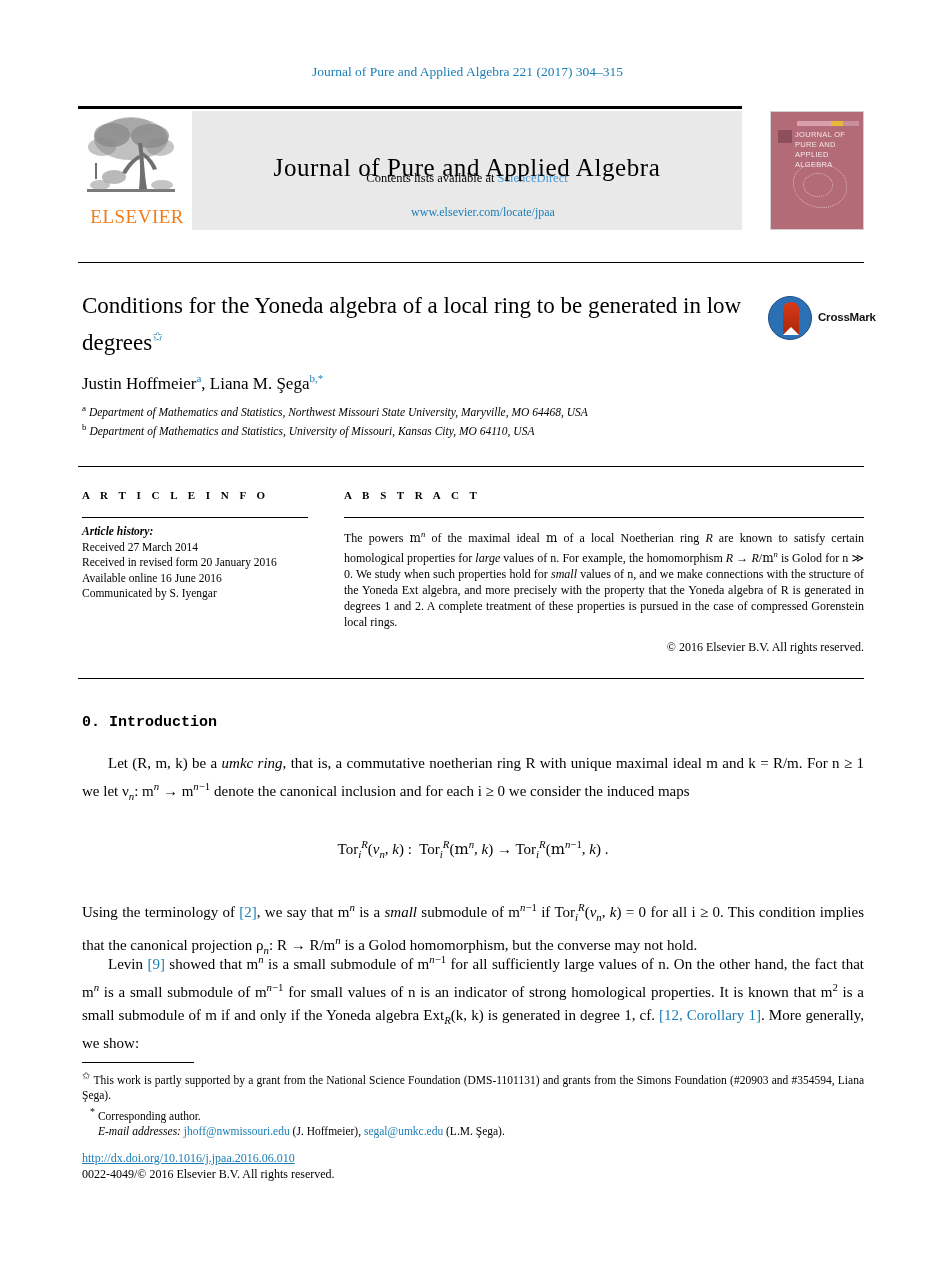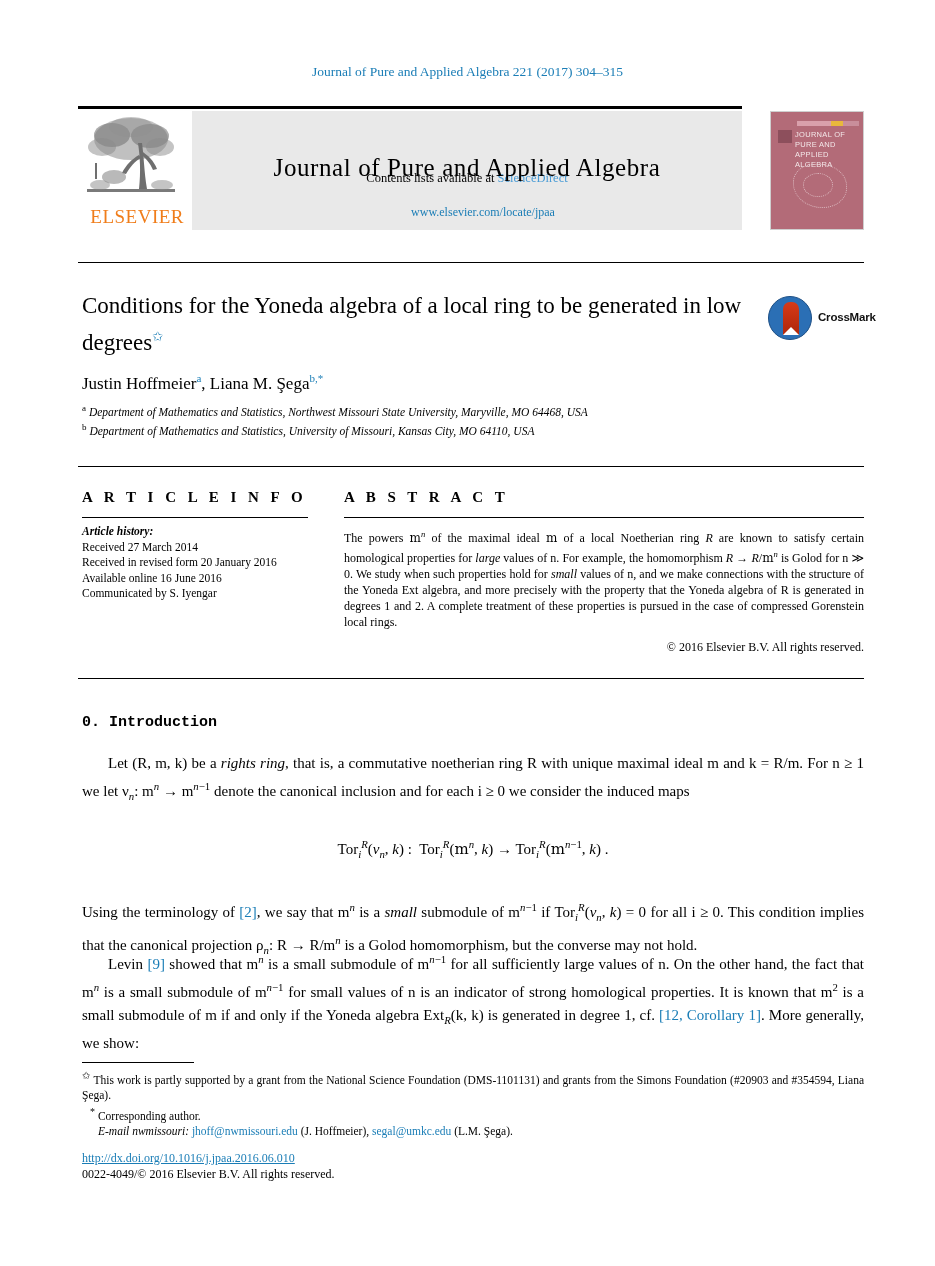--- a/index.html
+++ b/index.html
@@ -282,21 +282,21 @@
   .info-rule-top {
     position: absolute;
     left: 78px;
     top: 466px;
     width: 786px;
     height: 1px;
     background: #000;
   }
   .section-head {
     position: absolute;
-    font-size: 15px;
+    font-size: 11px;
     font-weight: bold;
     letter-spacing: 4px;
     font-family: "Liberation Serif", serif;
   }
   .info-head { left: 82px; top: 489px; }
   .abs-head  { left: 344px; top: 489px; }
 
   .info-col-rule {
     position: absolute;
     left: 82px;
@@ -524,21 +524,21 @@
     <span>The powers </span><span class="frak">m</span><sup class="tight"><i>n</i></sup><span> of the maximal ideal </span><span class="frak">m</span><span> of a local Noetherian ring </span><i class="mathvar">R</i><span> are known to satisfy certain homological properties for </span><i>large</i><span> values of n. For example, the homomorphism </span><i class="mathvar">R</i> → <i class="mathvar">R</i>/<span class="frak">m</span><sup class="tight"><i>n</i></sup><span> is Golod for n ≫ 0. We study when such properties hold for </span><i>small</i><span> values of n, and we make connections with the structure of the Yoneda Ext algebra, and more precisely with the property that the Yoneda algebra of R is generated in degrees 1 and 2. A complete treatment of these properties is pursued in the case of compressed Gorenstein local rings.</span>
   </div>
 
   <div class="copyright-line">© 2016 Elsevier B.V. All rights reserved.</div>
 
   <div class="info-rule-bottom"></div>
 
   <div class="sec-title">0. Introduction</div>
 
   <div class="body-text para1 indent">
-    <span>Let (R, m, k) be a </span><i>rights ring</i><span>, that is, a commutative noetherian ring R with unique maximal ideal m and k = R/m. For n ≥ 1 we let ν</span><sub class="tight"><i>n</i></sub><span>: m</span><sup class="tight"><i>n</i></sup><span> → m</span><sup class="tight"><i>n</i>−1</sup><span> denote the canonical inclusion and for each i ≥ 0 we consider the induced maps</span>
+    <span>Let (R, m, k) be a </span><i>umkc ring</i><span>, that is, a commutative noetherian ring R with unique maximal ideal m and k = R/m. For n ≥ 1 we let ν</span><sub class="tight"><i>n</i></sub><span>: m</span><sup class="tight"><i>n</i></sup><span> → m</span><sup class="tight"><i>n</i>−1</sup><span> denote the canonical inclusion and for each i ≥ 0 we consider the induced maps</span>
   </div>
 
   <div class="display-eq">
     <span>Tor</span><sub class="tight"><i>i</i></sub><sup class="tight"><i>R</i></sup>(<i>ν</i><sub class="tight"><i>n</i></sub>, <i>k</i>) :&nbsp; Tor<sub class="tight"><i>i</i></sub><sup class="tight"><i>R</i></sup>(<span class="frak">m</span><sup class="tight"><i>n</i></sup>, <i>k</i>) → Tor<sub class="tight"><i>i</i></sub><sup class="tight"><i>R</i></sup>(<span class="frak">m</span><sup class="tight"><i>n</i>−1</sup>, <i>k</i>) .
   </div>
 
   <div class="body-text para2">
     <span>Using the terminology of </span><span class="ref-link">[2]</span><span>, we say that m</span><sup class="tight"><i>n</i></sup> is a <i>small</i><span> submodule of m</span><sup class="tight"><i>n</i>−1</sup><span> if Tor</span><sub class="tight"><i>i</i></sub><sup class="tight"><i>R</i></sup>(<i>ν</i><sub class="tight"><i>n</i></sub>, <i>k</i>)<span> = 0 for all i ≥ 0. This condition implies that the canonical projection ρ</span><sub class="tight"><i>n</i></sub><span>: R → R/m</span><sup class="tight"><i>n</i></sup><span> is a Golod homomorphism, but the converse may not hold.</span>
   </div>
 
@@ -551,21 +551,21 @@
   <div class="footnotes">
     <div>
       <span class="fn-star">✩</span>
       <span>This work is partly supported by a grant from the National Science Foundation (DMS-1101131) and grants from the Simons Foundation (#20903 and #354594, Liana Şega).</span>
     </div>
     <div style="text-indent:8px">
       <span class="fn-star">*</span>
       <span>Corresponding author.</span>
     </div>
     <div style="text-indent:16px">
-      <span class="email-label">E-mail nwmissouri:</span>
+      <span class="email-label">E-mail addresses:</span>
       <span class="email-link">jhoff@nwmissouri.edu</span>
       <span>(J. Hoffmeier),</span>
       <span class="email-link">segal@umkc.edu</span>
       <span>(L.M. Şega).</span>
     </div>
   </div>
 
   <div class="doi-block">
     <div class="doi-link">http://dx.doi.org/10.1016/j.jpaa.2016.06.010</div>
     <div>0022-4049/© 2016 Elsevier B.V. All rights reserved.</div>

